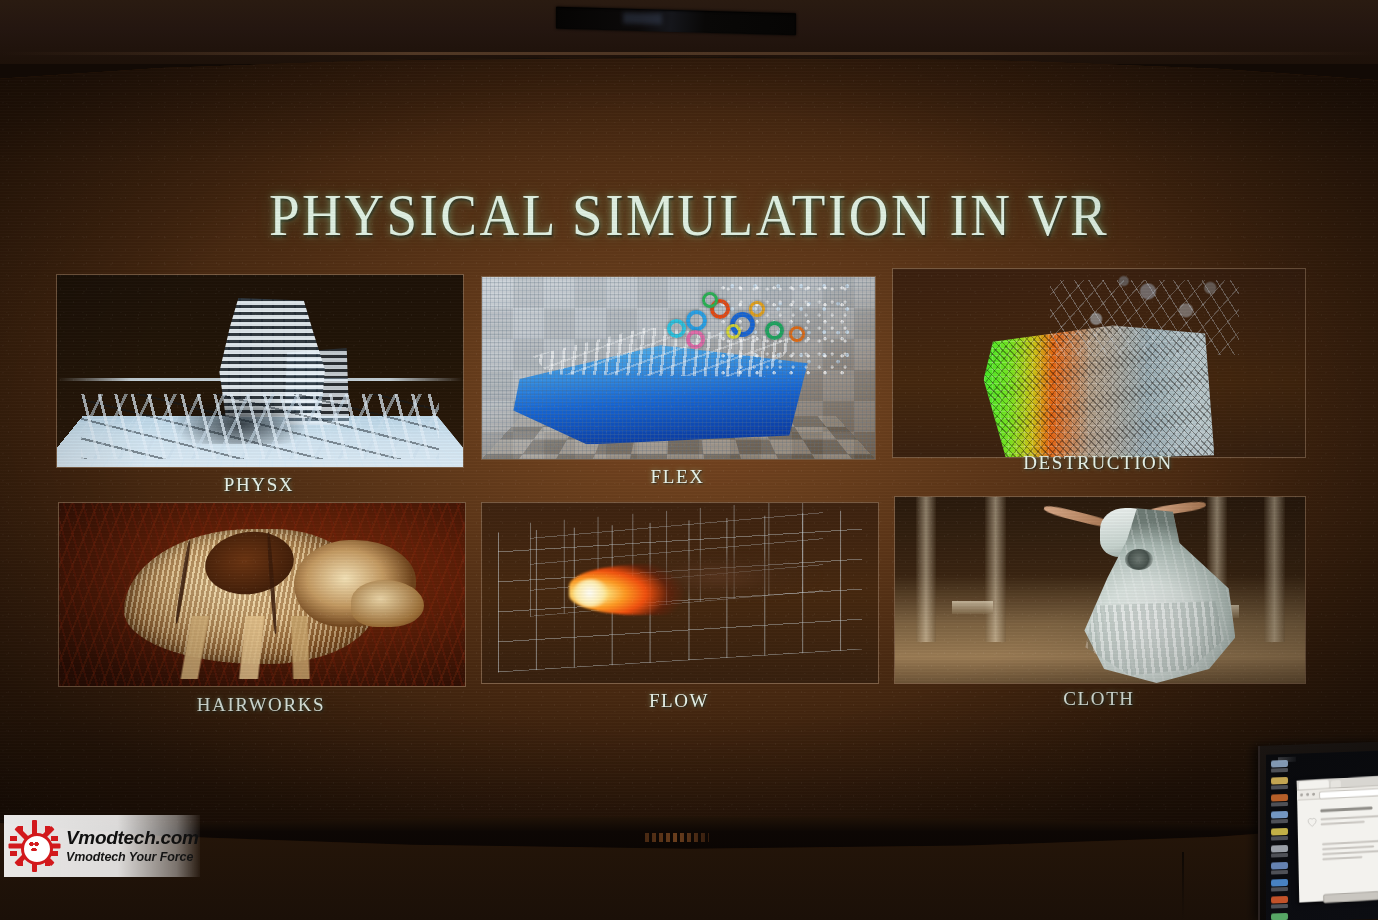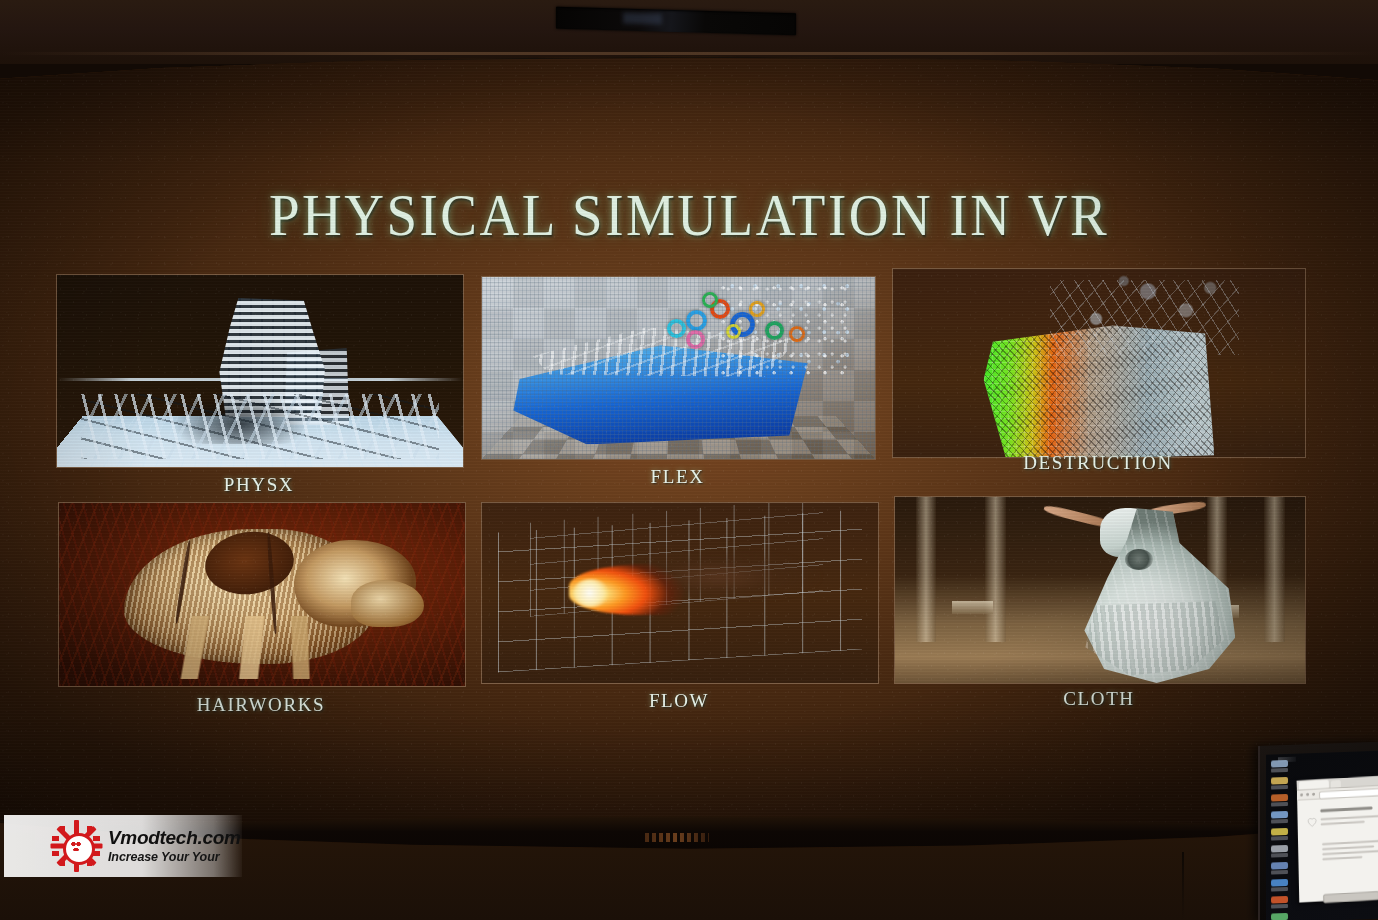--- a/index.html
+++ b/index.html
@@ -277,21 +277,21 @@
   .mon-heart{position:absolute;left:8px;top:16px;width:13px;height:12px;opacity:.45;}
   .mon-line{height:2px;background:#b9b6b0;border-radius:1px;margin-bottom:3px;opacity:.75;}
   .mon-bullets{position:absolute;left:24px;top:44px;right:8px;}
   .mon-btn{position:absolute;left:24px;bottom:20px;width:54px;height:7px;background:#c9c6c0;border:1px solid #aba8a2;border-radius:2px;}
   .mon-logo{position:absolute;left:12px;top:3px;width:18px;height:5px;opacity:.30;
     background:linear-gradient(90deg,rgba(210,215,225,.8),rgba(150,155,165,.2));}
 
   
   .watermark{position:absolute;left:4px;top:815px;width:196px;height:62px;
     background:linear-gradient(90deg, rgba(255,255,255,.90) 0%, rgba(252,252,252,.86) 58%, rgba(248,248,248,.42) 88%, rgba(245,245,245,.04) 100%);
-    display:flex;align-items:center;padding-left:42px;}
+    display:flex;align-items:center;}
   .wm-logo{position:relative;width:56px;height:56px;flex:0 0 56px;margin-left:2px;}
   .wm-text{flex:1;padding-left:4px;}
   .wm-title{font-family:"Liberation Sans",sans-serif;font-weight:bold;font-style:italic;
     font-size:19px;color:#101010;letter-spacing:-.3px;line-height:1.05;}
   .wm-sub{font-family:"Liberation Sans",sans-serif;font-weight:bold;font-style:italic;
     font-size:12.5px;color:#151515;letter-spacing:-.1px;margin-top:3px;}
   .wm-ray{position:absolute;left:26px;top:2px;width:5px;height:22px;background:#d2191c;
     transform-origin:2.5px 26px;border-radius:1px;}
   .wm-core{position:absolute;left:15px;top:15px;width:26px;height:26px;border-radius:50%;
     border:3px solid #d2191c;background:#fff;}
@@ -524,17 +524,17 @@
       <div class="wm-blk" style="left:45px;top:33px;width:7px;height:5px"></div>
       <div class="wm-blk" style="left:12px;top:8px;width:5px;height:6px"></div>
       <div class="wm-blk" style="left:39px;top:8px;width:5px;height:6px"></div>
       <div class="wm-blk" style="left:12px;top:42px;width:5px;height:6px"></div>
       <div class="wm-blk" style="left:39px;top:42px;width:5px;height:6px"></div>
       <div class="wm-core"></div>
       <div class="wm-face"></div>
     </div>
     <div class="wm-text">
       <div class="wm-title">Vmodtech.com</div>
-      <div class="wm-sub">Increase Your Your</div>
+      <div class="wm-sub">Vmodtech Your Force</div>
     </div>
   </div>
 
 </div>
 
 </body></html>

